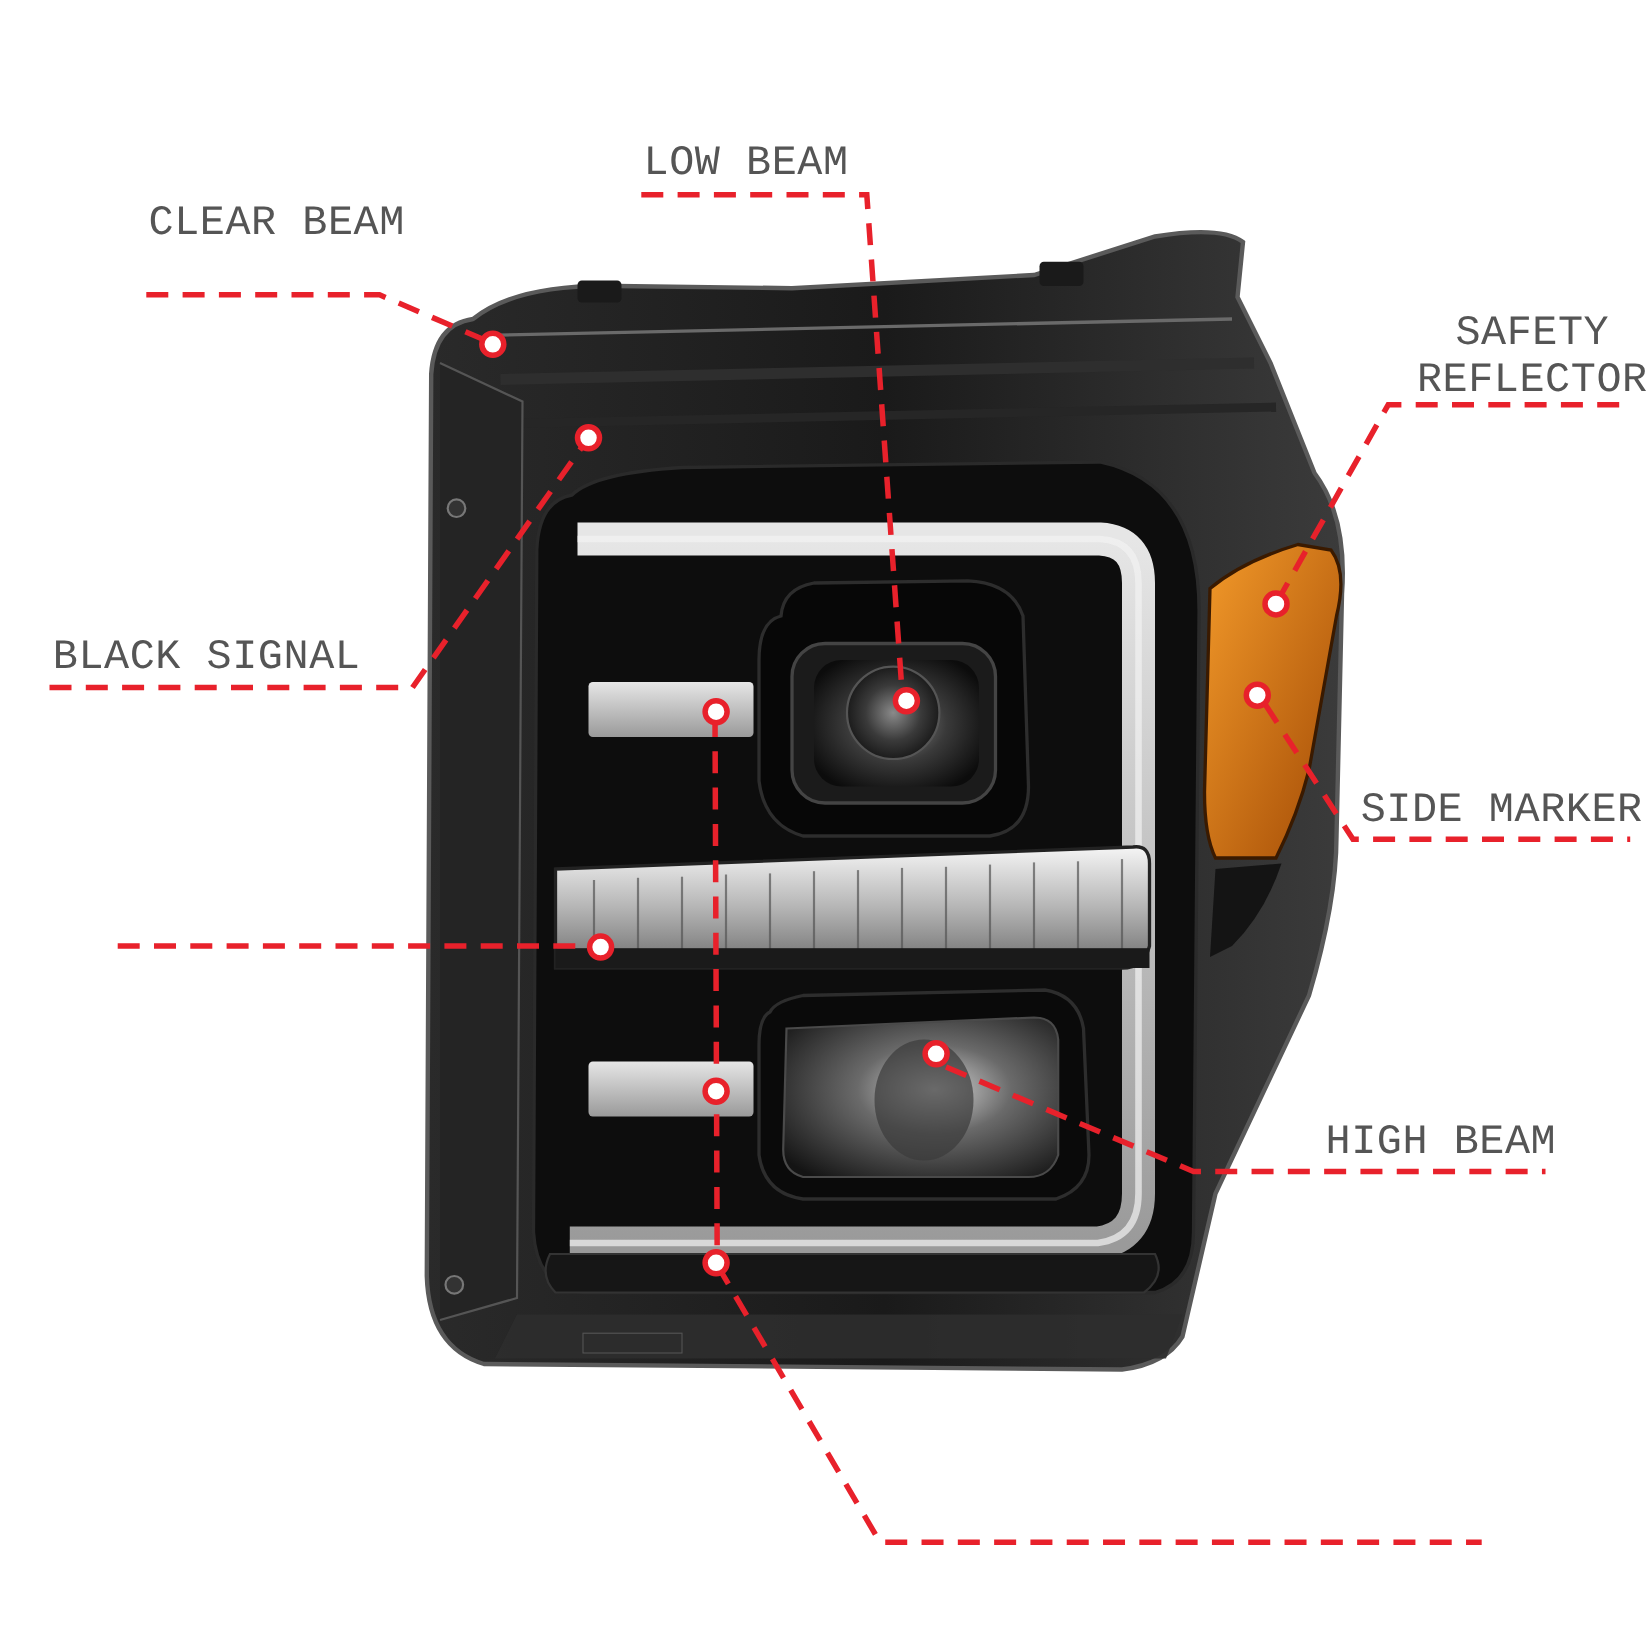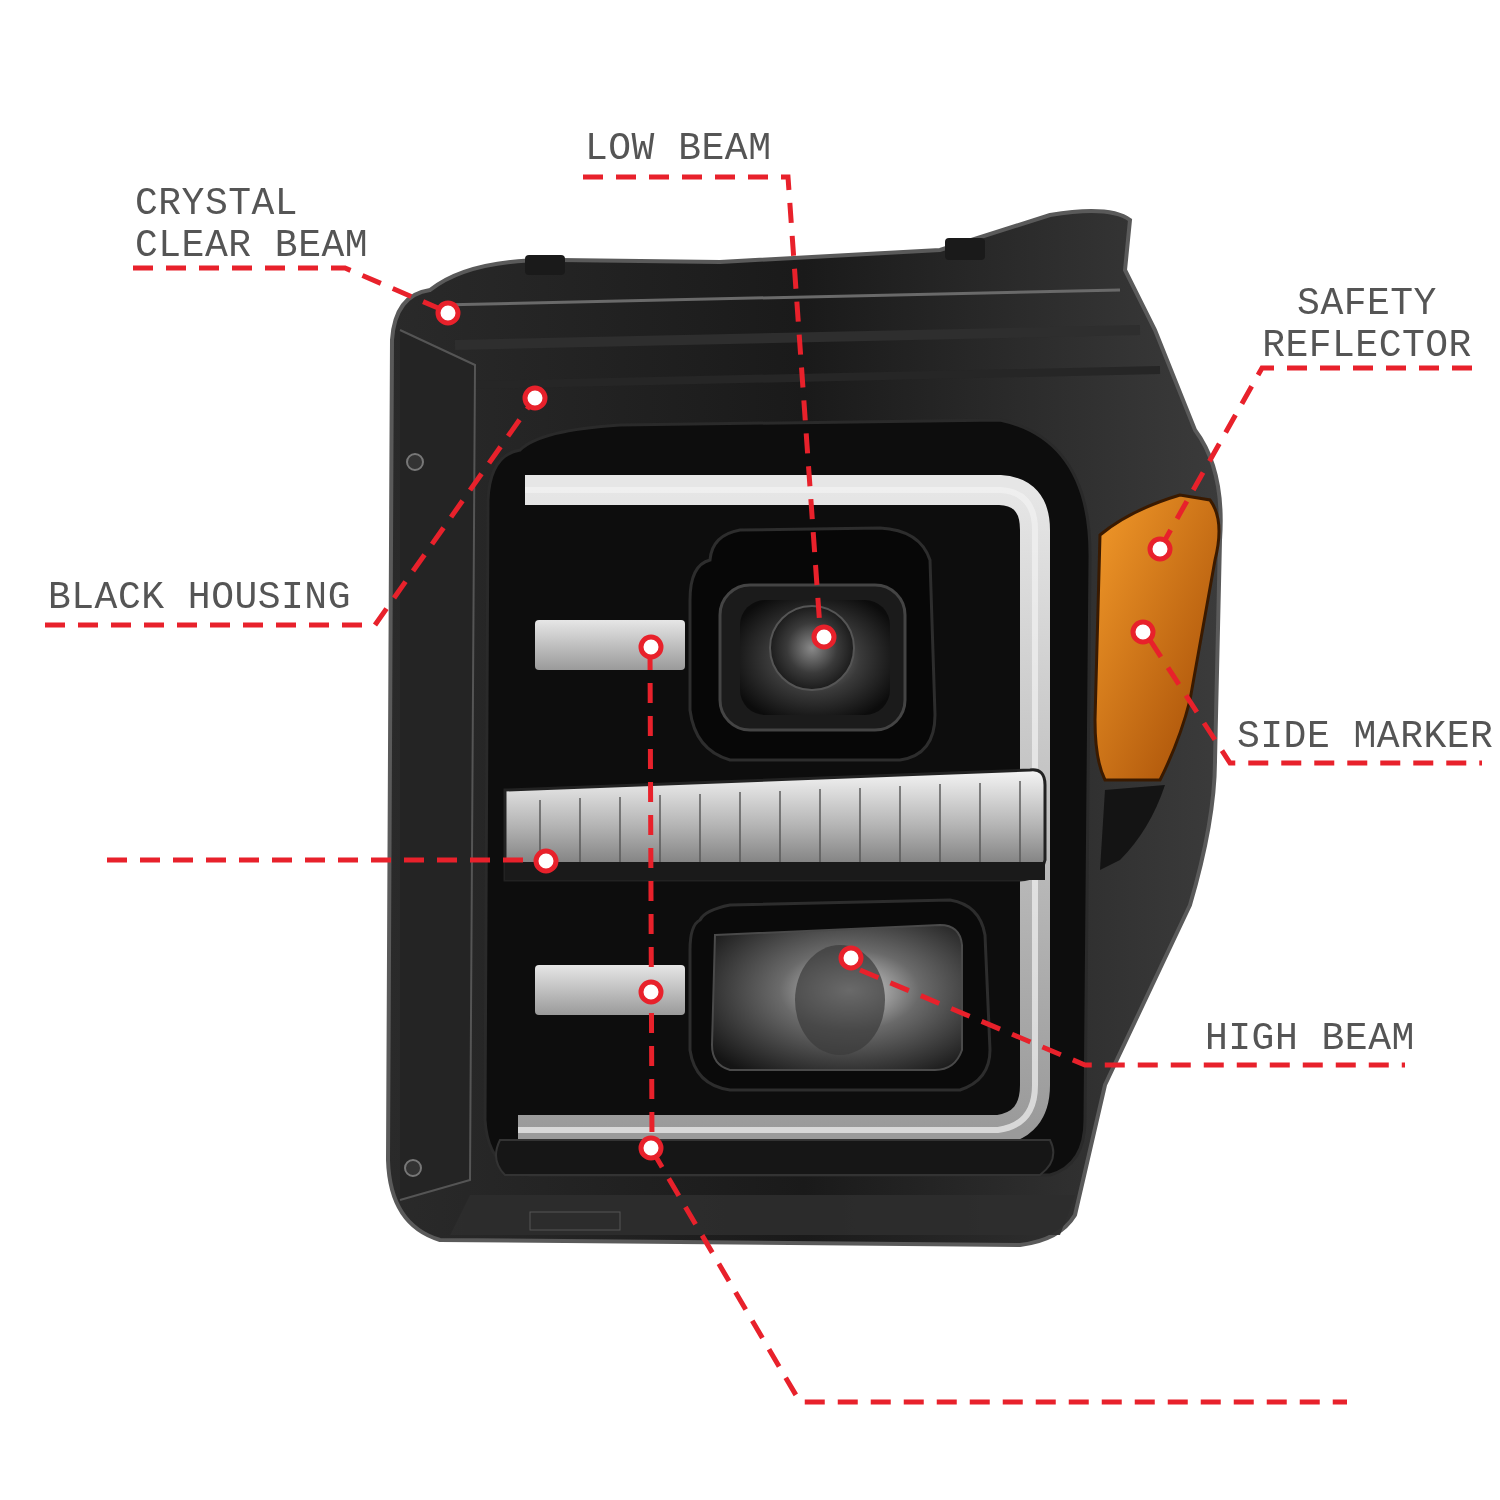--- a/index.html
+++ b/index.html
@@ -130,35 +130,34 @@
       <circle cx="1143" cy="632" r="10"></circle>
       <circle cx="651" cy="647" r="10"></circle>
       <circle cx="546" cy="861" r="10"></circle>
       <circle cx="851" cy="958" r="10"></circle>
       <circle cx="651" cy="992" r="10"></circle>
       <circle cx="651" cy="1148" r="10"></circle>
     </g>
   </svg>
 
   <div class="label" style="left:135px;top:183px;">
-    <div>CRYSTAL</div>
     <div>CLEAR BEAM</div>
   </div>
 
   <div class="label" style="left:585px;top:128px;">
     <div>LOW BEAM</div>
   </div>
 
-  <div class="label center" style="left:1262px;top:283px;width:210px;">
+  <div class="label center" style="left:1288px;top:283px;width:210px;">
     <div>SAFETY</div>
     <div>REFLECTOR</div>
   </div>
 
   <div class="label" style="left:48px;top:577px;">
-    <div>BLACK HOUSING</div>
+    <div>BLACK SIGNAL</div>
   </div>
 
   <div class="label" style="left:1237px;top:716px;">
     <div>SIDE MARKER</div>
   </div>
 
 
   <div class="label" style="left:1205px;top:1018px;">
     <div>HIGH BEAM</div>
   </div>

